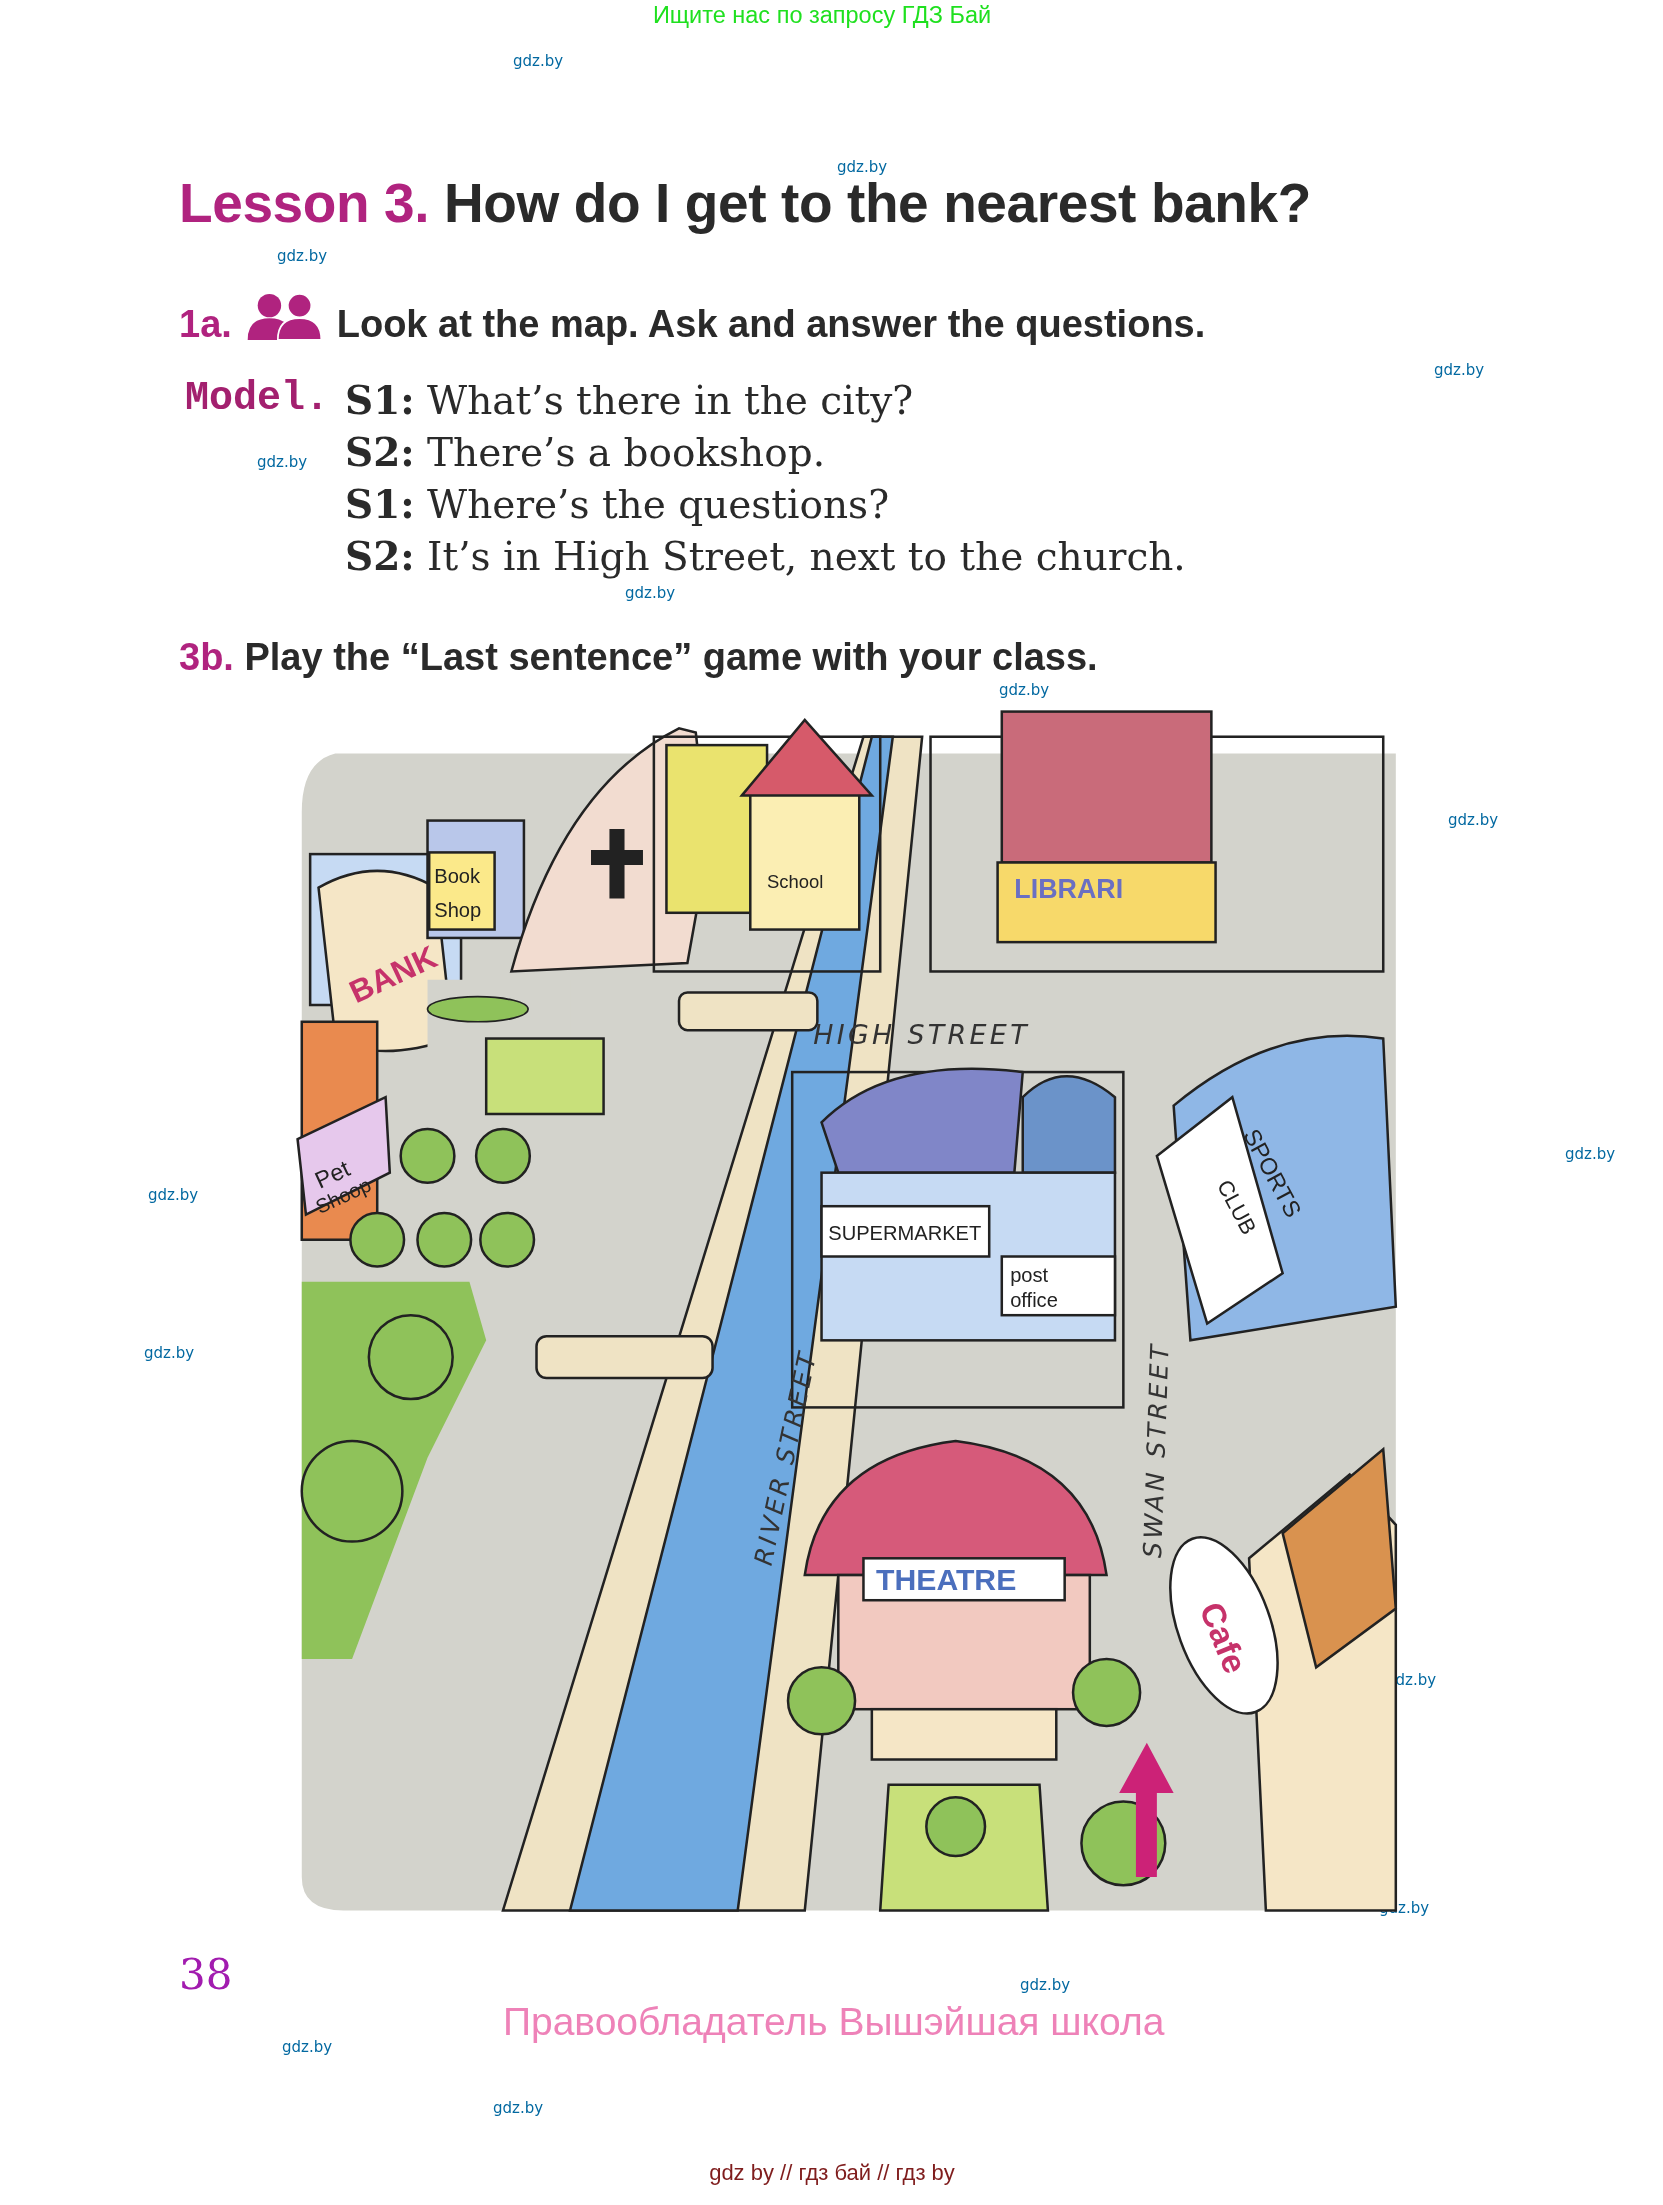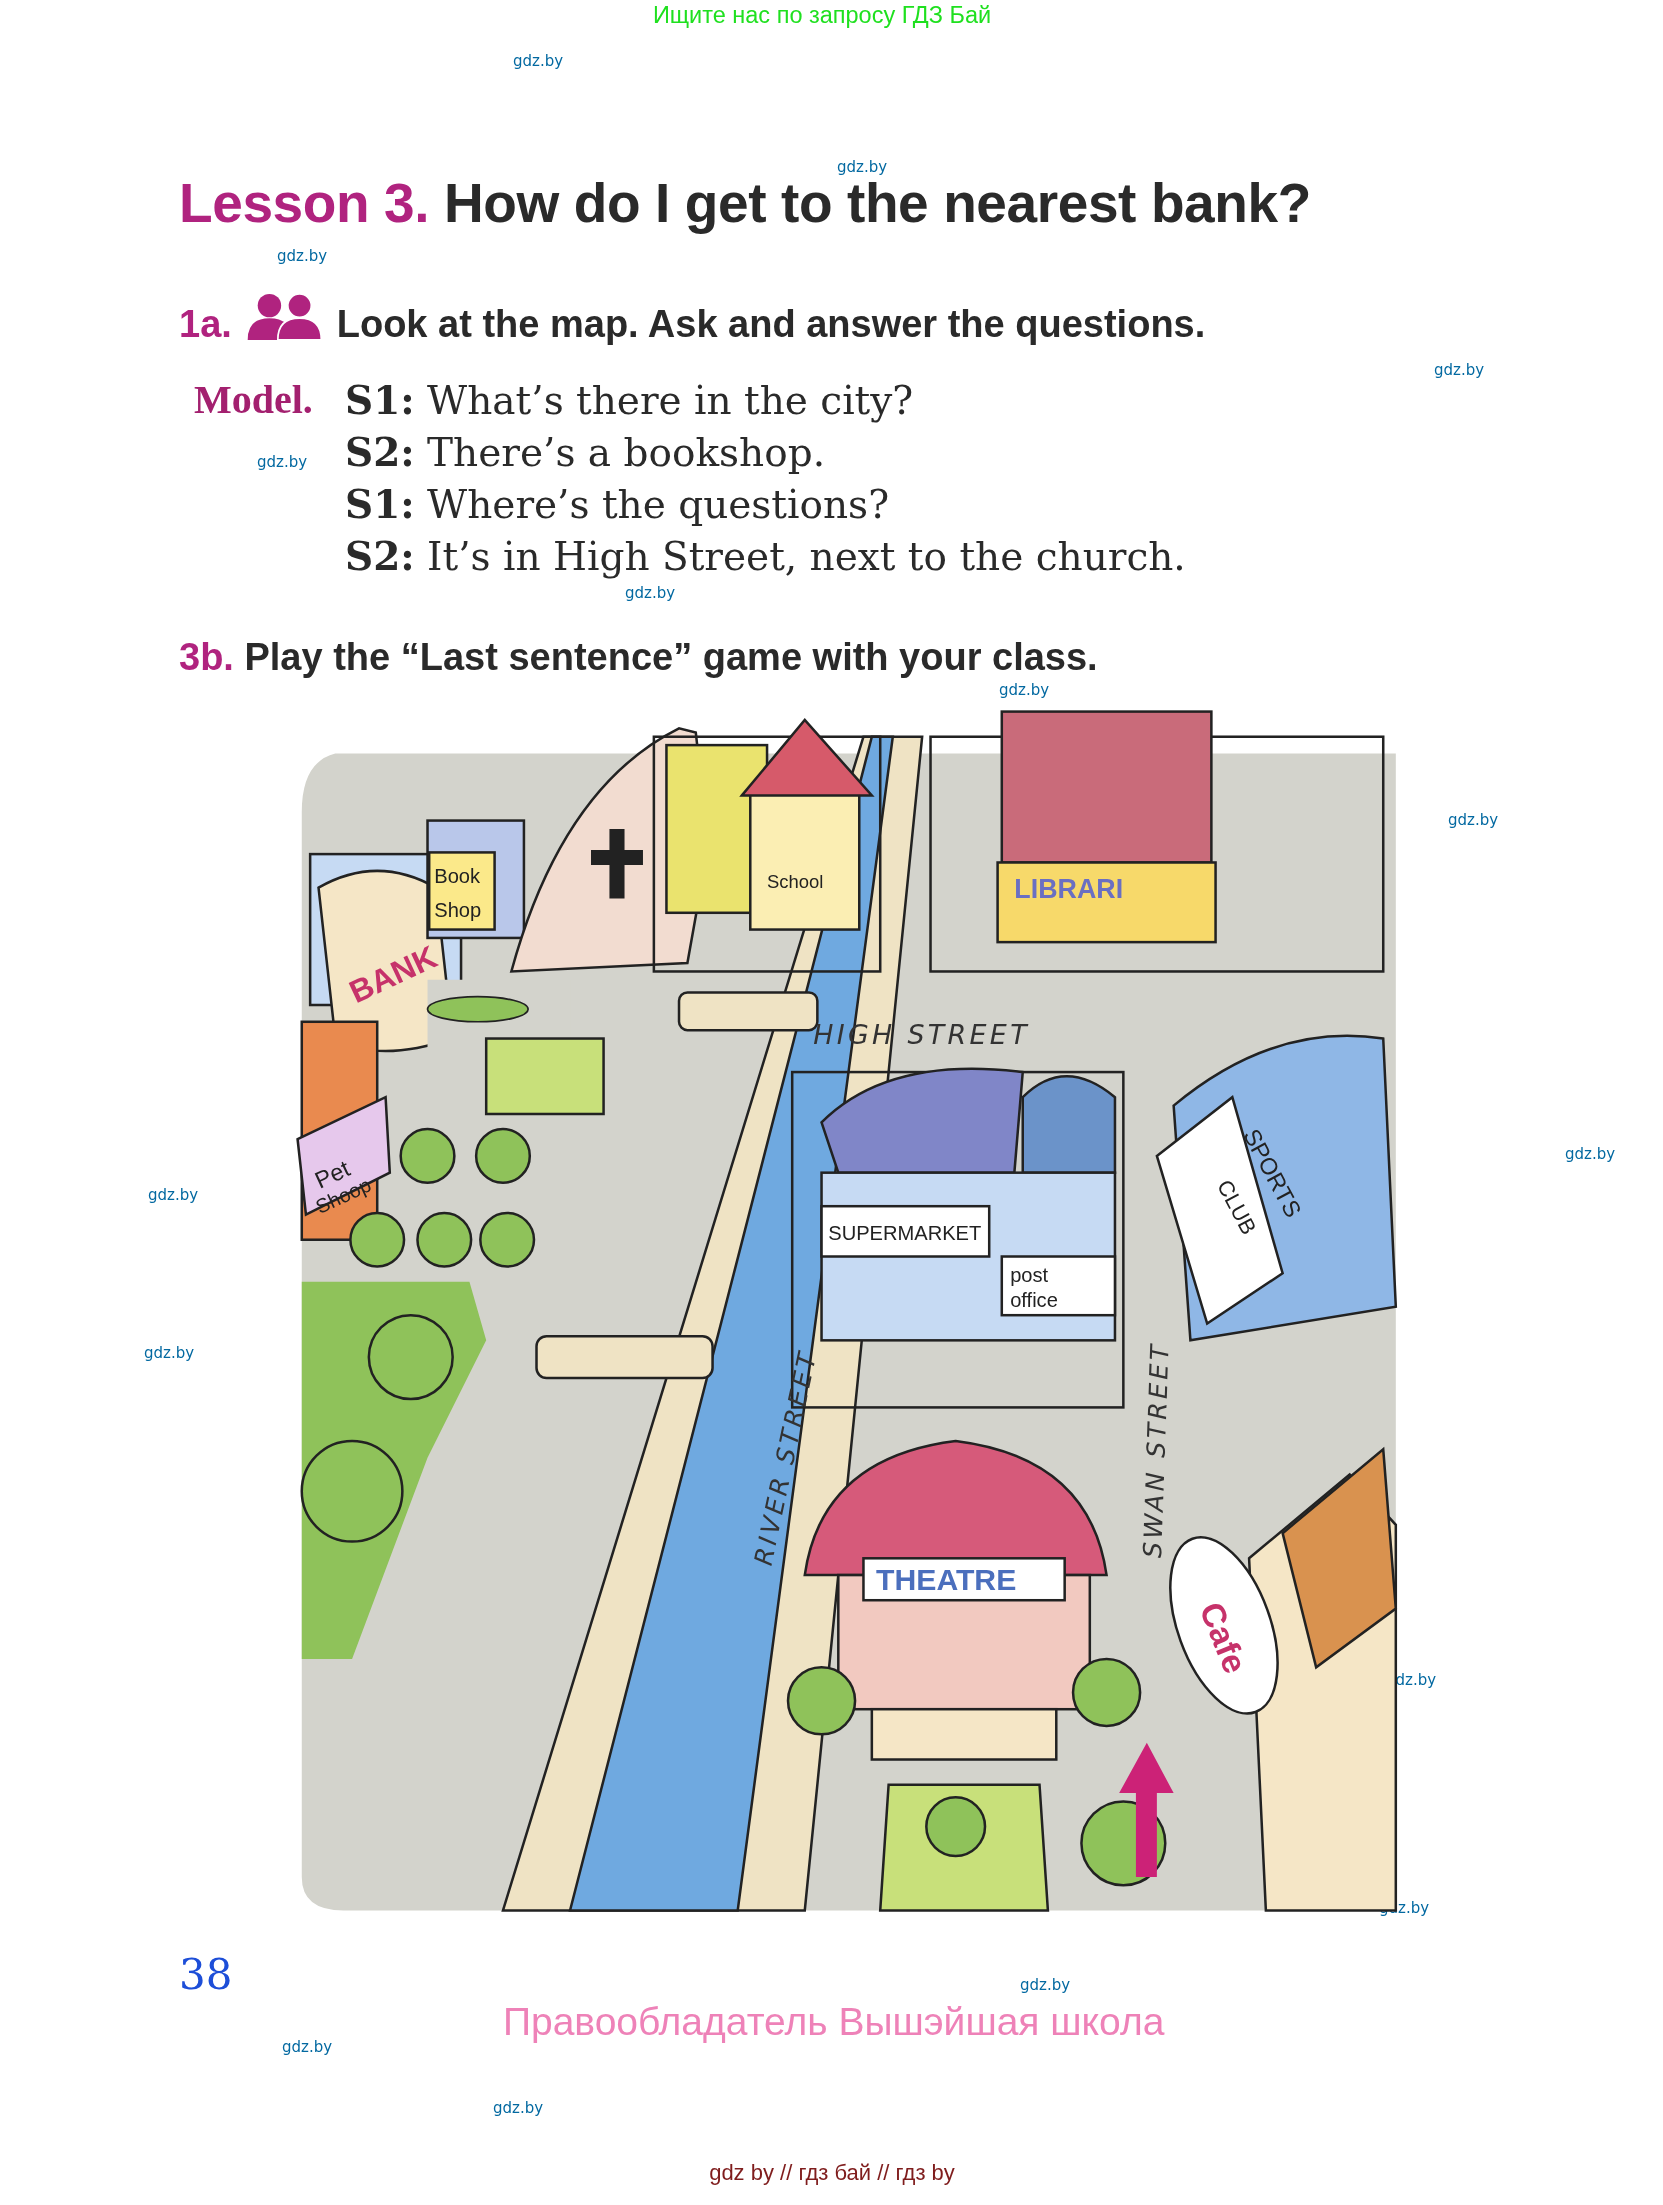--- a/index.html
+++ b/index.html
@@ -5,25 +5,25 @@
   html, body { margin:0; padding:0; background:#ffffff; }
   body { width:1664px; height:2205px; position:relative; overflow:hidden; font-family:"Liberation Sans", sans-serif; }
   .abs { position:absolute; }
   .top-banner { left:0; width:1644px; top:1.7px; text-align:center; color:#1fe01f; font-size:23.5px; font-family:"Liberation Sans", sans-serif; }
   .wm { color:#0369a1; font-size:15px; font-family:"DejaVu Sans", sans-serif; white-space:nowrap; }
   .title { left:179px; top:171px; font-size:55px; font-weight:bold; white-space:nowrap; color:#2a2a2a; letter-spacing:-0.4px; }
   .title .accent { color:#b0237f; }
   .task { font-size:38px; font-weight:bold; color:#2a2a2a; white-space:nowrap; }
   .task .num { color:#b0237f; }
   .people-icon { display:inline-block; width:77px; height:47px; vertical-align:-3.4px; margin:0 3.4px; }
-  .model-label { left:194px; top:376px; font-family:Liberation Serif, serif; font-weight:bold; font-size:40px; color:#a3206f; }
+  .model-label { left:185px; top:376px; font-family:Liberation Mono, monospace; font-weight:bold; font-size:40px; color:#a3206f; }
   .dialogue { left:345px; font-family:"DejaVu Serif", serif; font-size:39px; color:#2a2a2a; white-space:nowrap; }
   .dialogue b { font-weight:bold; }
   .map { left:285px; top:703px; width:1115px; height:1216px; }
-  .page-num { left:179px; top:1950px; font-family:"DejaVu Serif", serif; font-size:42px; color:#1d4ed8; }
+  .page-num { left:179px; top:1950px; font-family:"DejaVu Serif", serif; font-size:42px; color:#a21caf; }
   .copyright { left:0; width:1664px; text-align:center; top:2000px; color:#ee82b8; font-size:39px; padding-left:1.7px; }
   .bottom-links { left:0; width:1664px; text-align:center; top:2160px; color:#7f1d1d; font-size:22px; }
   .map-label { font-family:"DejaVu Sans", sans-serif; fill:#333; font-style:italic; letter-spacing:4px; }
 </style>
 </head>
 <body>
 
 <div class="abs top-banner">Ищите нас по запросу ГДЗ Бай</div>
 
 <div class="abs wm" style="left:513px;top:52px;">gdz.by</div>

